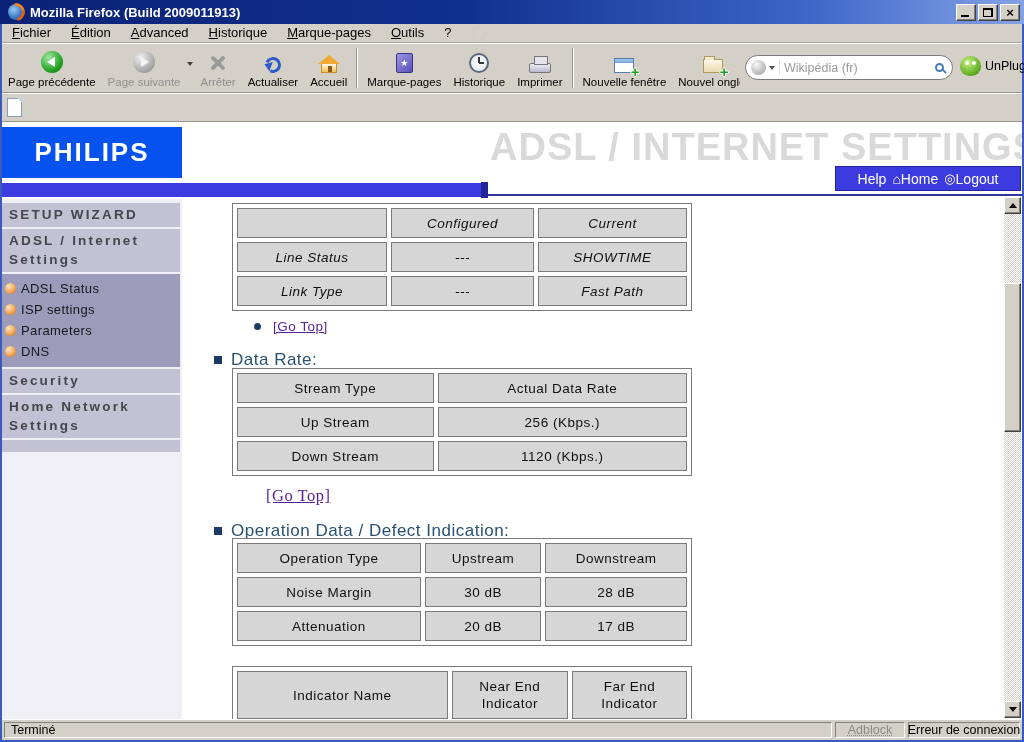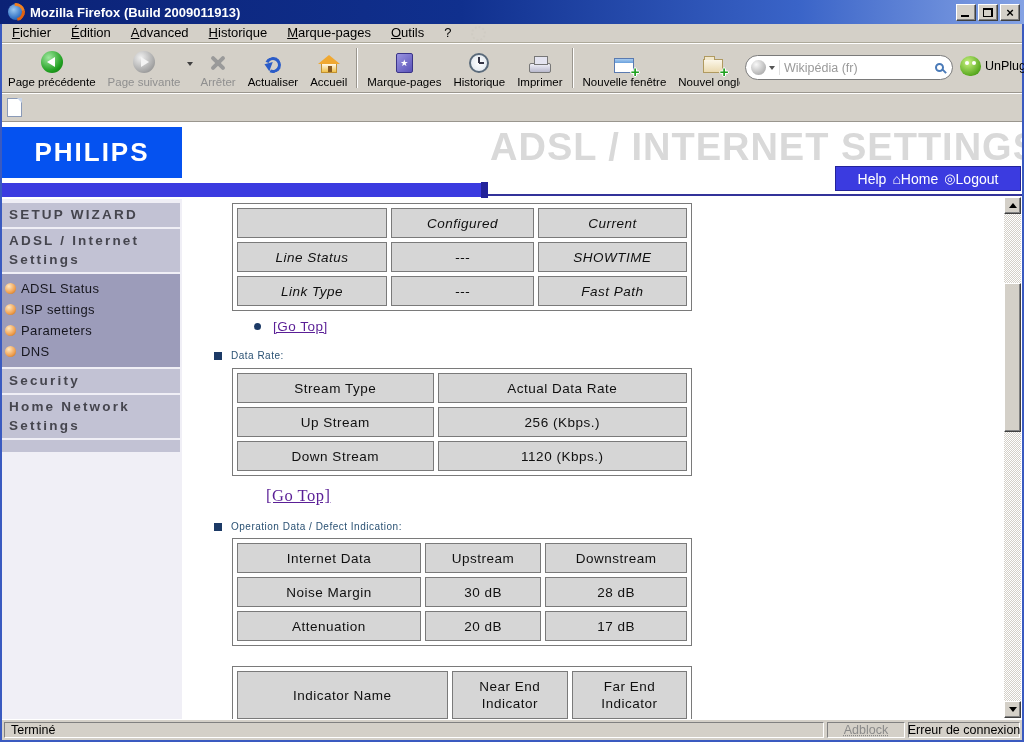--- a/index.html
+++ b/index.html
@@ -148,21 +148,21 @@
   #t3 { left:230px; top:416px; width:460px; }
   #t4 { left:230px; top:544px; width:460px; }
   #t4 td { height:48px; vertical-align:middle; padding-bottom:0; line-height:17px; }
 
   .gotop1 { position:absolute; left:252px; top:197px; display:flex; align-items:center; gap:12px; }
   .dot { width:7px; height:7px; border-radius:50%; background:#1c3a66; }
   a.gtlink { color:#5a1f96; font-size:13.5px; letter-spacing:0.5px; text-decoration:underline; cursor:pointer; }
   .gotop2 { position:absolute; left:264px; top:364px; }
   .gotop2 a.gtlink { font-family:"Liberation Serif", serif; font-size:16.5px; letter-spacing:0.5px; }
   .sect { position:absolute; display:flex; align-items:center; gap:9px; color:#2a5173;
-    font-size:10px; letter-spacing:0.5px; }
+    font-size:17px; letter-spacing:0.5px; }
   .sect .sq { width:8px; height:8px; background:#1c3a66; flex:0 0 8px; }
   #sect1 { left:212px; top:228px; }
   #sect2 { left:212px; top:399px; }
 
   
   .scrollbar { position:absolute; right:1px; top:75px; width:17px; height:521px;
     background:#e9e7e1;
     background-image:repeating-conic-gradient(#ffffff 0% 25%, #d4d0c8 25% 50%);
     background-size:2px 2px; }
   .sc-btn { position:absolute; left:0; width:17px; height:17px; background:#d4d0c8;
@@ -177,21 +177,21 @@
   .sc-thumb { position:absolute; left:0; top:86px; width:17px; height:149px; background:#d4d0c8;
     border-top:1px solid #fff; border-left:1px solid #fff; border-right:1px solid #404040;
     border-bottom:1px solid #404040; box-shadow:inset -1px -1px 0 #808080; }
 
   
   .statusbar { position:absolute; left:2px; bottom:2px; width:1020px; height:21px; background:#d4d0c8;
     border-top:1px solid #fff; display:flex; align-items:stretch; gap:3px; padding:2px 2px; font-size:12.5px; }
   .panel { border-top:1px solid #808080; border-left:1px solid #808080; border-bottom:1px solid #fff;
     border-right:1px solid #fff; display:flex; align-items:center; padding:0 6px; color:#000; }
   .panel.main { flex:1; }
-  .panel.adblock { width:78px; color:#8a8a8a; justify-content:center;align-items:flex-end; }
+  .panel.adblock { width:70px; color:#8a8a8a; justify-content:center;align-items:flex-end; }
   .panel.adblock span { text-decoration:underline dotted; }
   .panel.error { width:112px; justify-content:center; white-space:nowrap; }
 </style>
 </head>
 <body>
 
 <div id="app">
 
   <div class="titlebar">
     <span class="ff-icon"></span>
@@ -378,21 +378,21 @@
     </div>
 
     <div class="sect" id="sect2">
       <span class="sq"></span>
       <span>Operation Data / Defect Indication:</span>
     </div>
 
     <table class="rt" id="t3">
       <tbody>
           <tr>
-        <td style="width:179px">Internet Data</td>
+        <td style="width:179px">Operation Type</td>
         <td style="width:113px">Upstream</td>
         <td style="width:138px">Downstream</td>
       </tr>
       <tr>
         <td>Noise Margin</td>
         <td>30 dB</td>
         <td>28 dB</td>
       </tr>
       <tr>
         <td>Attenuation</td>

